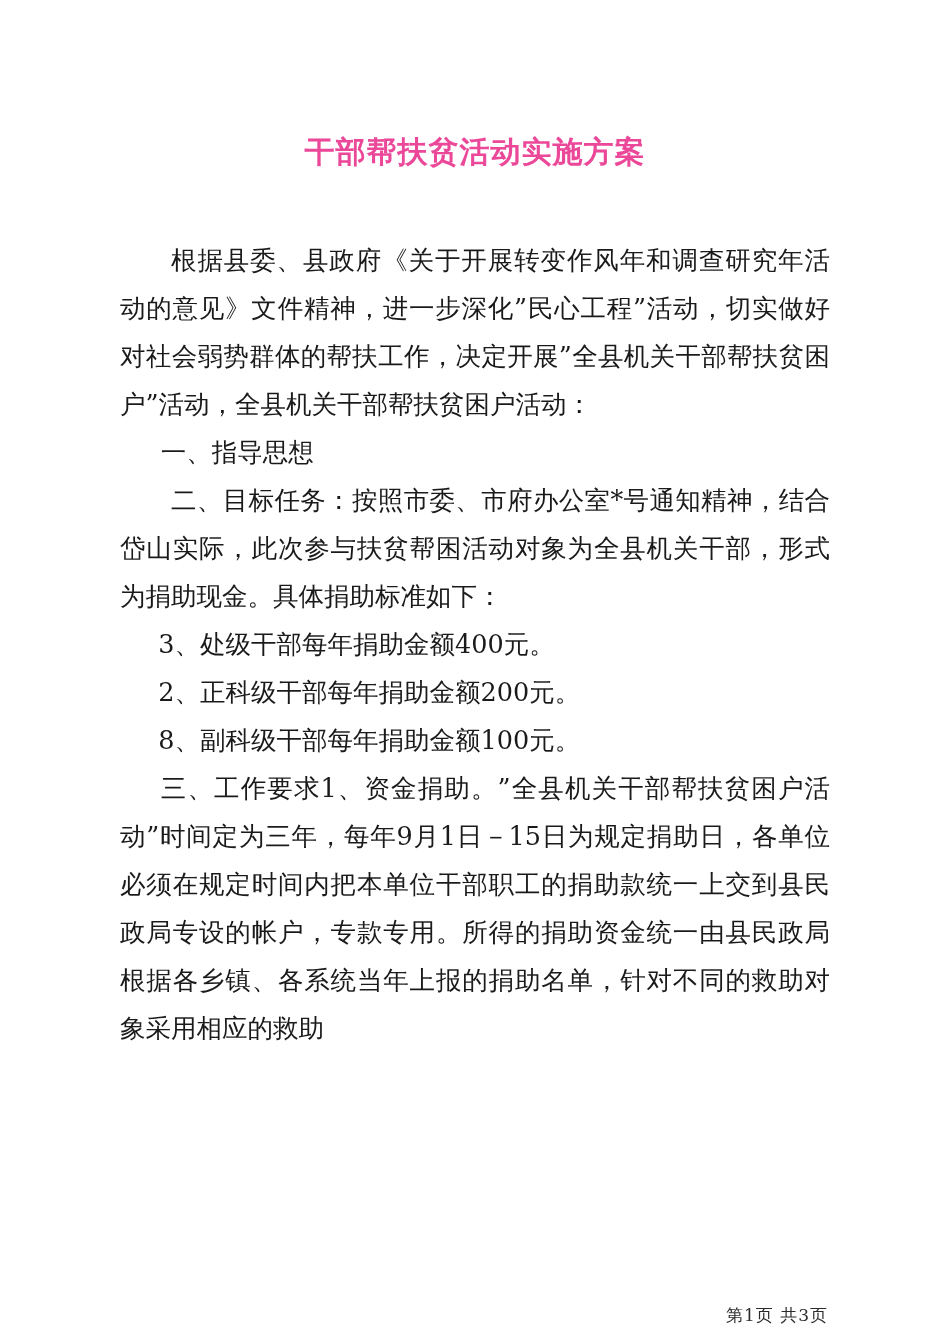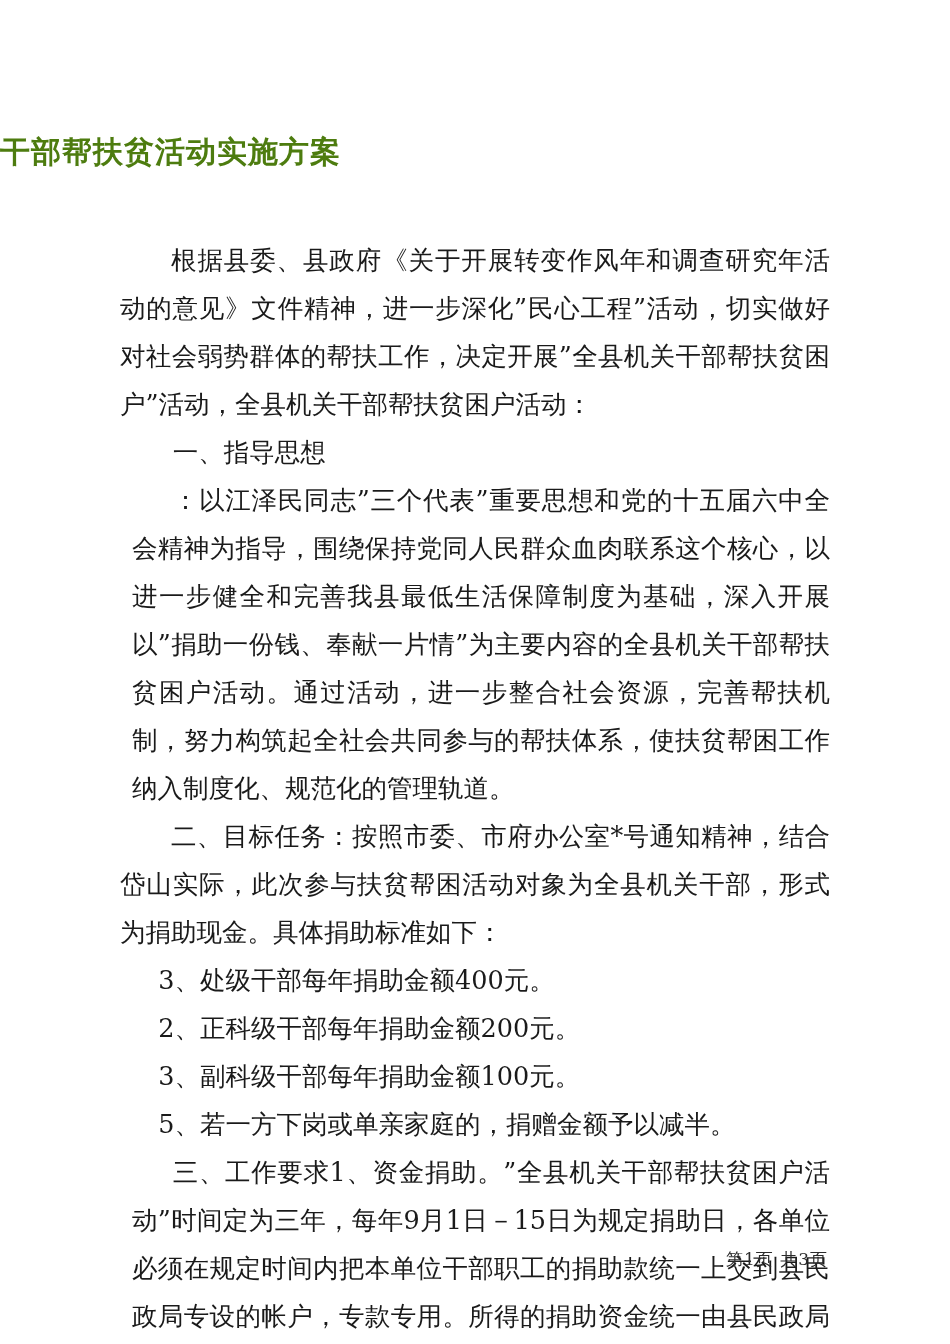--- a/index.html
+++ b/index.html
@@ -16,21 +16,22 @@
     box-sizing: border-box;
     overflow: hidden;
     font-family: "DejaVu Serif", "Liberation Serif", serif;
   }
 
   .doc-title {
     position: absolute;
     top: 132px;
     left: 0;
     width: 950px;
-    color: #4d7c0f;
+    text-align: center;
+    color: #ec4899;
     font-family: "DejaVu Sans", "Liberation Sans", sans-serif;
     font-weight: bold;
     font-size: 30px;
     letter-spacing: 1px;
     line-height: 40px;
   }
 
   .body-text {
     position: absolute;
     top: 236px;
@@ -43,30 +44,29 @@
     text-justify: inter-ideograph;
   }
 
   .para {
     margin: 0;
     text-indent: 2em;
   }
 
   .para.indent-half {
     text-indent: 1.6em;
-    margin-left: 12px;
   }
 
   .para.indent-list {
     text-indent: 1.5em;
   }
 
   .footer {
     position: absolute;
-    top: 1248px;
+    top: 1304px;
     left: 0;
     width: 950px;
     padding-right: 122px;
     box-sizing: border-box;
     text-align: right;
     font-size: 17px;
     color: #2b2b2b;
     font-family: "DejaVu Serif", "Liberation Serif", serif;
     letter-spacing: 1px;
   }
@@ -76,31 +76,29 @@
 
 <div class="page">
 
   <div class="doc-title">干部帮扶贫活动实施方案</div>
 
   <div class="body-text">
     <p class="para">根据县委、县政府《关于开展转变作风年和调查研究年活动的意见》文件精神，进一步深化”民心工程”活动，切实做好对社会弱势群体的帮扶工作，决定开展”全县机关干部帮扶贫困户”活动，全县机关干部帮扶贫困户活动：</p>
 
     <p class="para indent-half">一、指导思想</p>
 
-    <p class="para indent-half">：以江泽民同志”三个代表”重要思想和党的十五届六中全会精神为指导，围绕保持党同人民群众血肉联系这个核心，以进一步健全和完善我县最低生活保障制度为基础，深入开展以”捐助一份钱、奉献一片情”为主要内容的全县机关干部帮扶贫困户活动。通过活动，进一步整合社会资源，完善帮扶机制，努力构筑起全社会共同参与的帮扶体系，使扶贫帮困工作纳入制度化、规范化的管理轨道。</p>
 
     <p class="para">二、目标任务：按照市委、市府办公室*号通知精神，结合岱山实际，此次参与扶贫帮困活动对象为全县机关干部，形式为捐助现金。具体捐助标准如下：</p>
 
     <p class="para indent-list">3、处级干部每年捐助金额400元。</p>
 
     <p class="para indent-list">2、正科级干部每年捐助金额200元。</p>
 
-    <p class="para indent-list">3、副科级干部每年捐助金额100元。</p>
+    <p class="para indent-list">8、副科级干部每年捐助金额100元。</p>
 
 
-    <p class="para indent-list">5、若一方下岗或单亲家庭的，捐赠金额予以减半。</p>
 
     <p class="para indent-half">三、工作要求1、资金捐助。”全县机关干部帮扶贫困户活动”时间定为三年，每年9月1日－15日为规定捐助日，各单位必须在规定时间内把本单位干部职工的捐助款统一上交到县民政局专设的帐户，专款专用。所得的捐助资金统一由县民政局根据各乡镇、各系统当年上报的捐助名单，针对不同的救助对象采用相应的救助</p>
   </div>
 
   <div class="footer">第1页 共3页</div>
 
 </div>
 
 </body></html>

